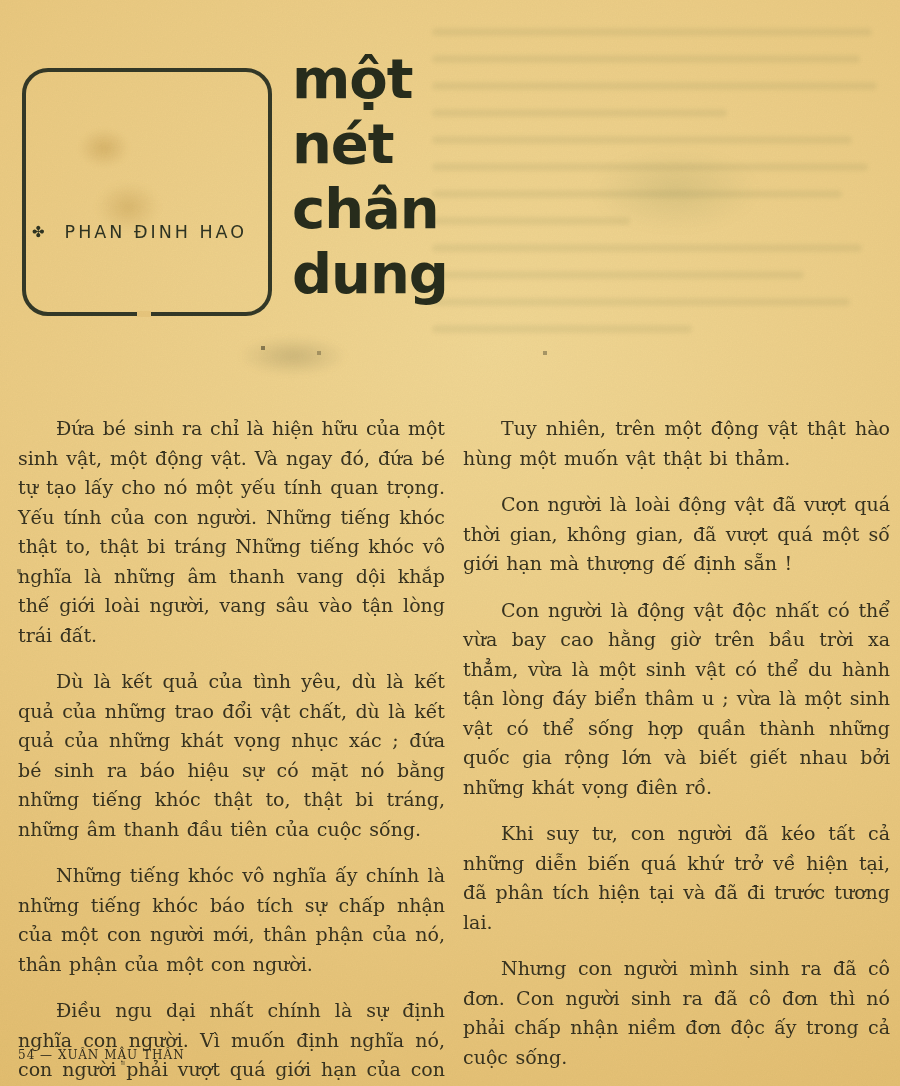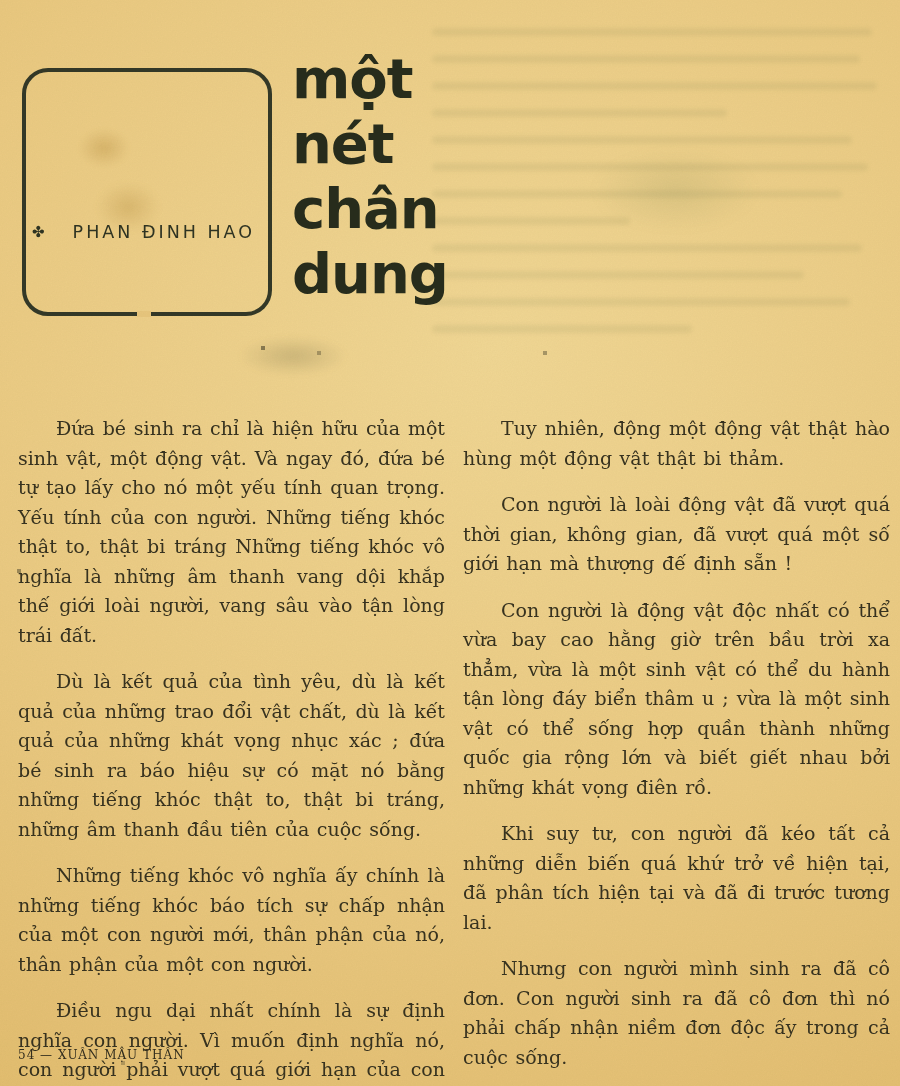--- a/index.html
+++ b/index.html
@@ -45,21 +45,21 @@
   .author-box::after{ 
     content:"";position:absolute;left:46%;bottom:-5px;width:14px;height:6px;
     background:#e7c67d;
   }
   .author-row{
     position:absolute;left:6px;right:6px;top:150px;
     display:flex;align-items:center;
   }
   .club-icon{font-size:15px;color:#2e3322;line-height:1;}
   .author-name{
-    margin-left:28px;
+    margin-left:20px;
     font-family:"DejaVu Sans","Liberation Sans",sans-serif;
     font-size:17.5px;letter-spacing:3px;color:#2e3322;font-weight:500;
   }
   .title-block{
     position:absolute;left:292px;top:46px;width:260px;
     text-align:left;
     font-family:"DejaVu Sans","Liberation Sans",sans-serif;
     font-weight:bold;font-size:56px;line-height:65px;
     letter-spacing:-1px;color:#272c1c;
   }
@@ -122,21 +122,21 @@
   </div>
 
   <div class="columns">
     <div class="col">
       <p>Đứa bé sinh ra chỉ là hiện hữu của một sinh vật, một động vật. Và ngay đó, đứa bé tự tạo lấy cho nó một yếu tính quan trọng. Yếu tính của con người. Những tiếng khóc thật to, thật bi tráng Những tiếng khóc vô nghĩa là những âm thanh vang dội khắp thế giới loài người, vang sâu vào tận lòng trái đất.</p>
       <p>Dù là kết quả của tình yêu, dù là kết quả của những trao đổi vật chất, dù là kết quả của những khát vọng nhục xác ; đứa bé sinh ra báo hiệu sự có mặt nó bằng những tiếng khóc thật to, thật bi tráng, những âm thanh đầu tiên của cuộc sống.</p>
       <p>Những tiếng khóc vô nghĩa ấy chính là những tiếng khóc báo tích sự chấp nhận của một con người mới, thân phận của nó, thân phận của một con người.</p>
       <p>Điều ngu dại nhất chính là sự định nghĩa con người. Vì muốn định nghĩa nó, con người phải vượt quá giới hạn của con người, con người phải tách hẳn con người. Người chết không nói gì cả. Người sống — không định nghĩa được người sống.</p>
     </div>
     <div class="col">
-      <p>Tuy nhiên, động một động vật thật hào hùng một động vật thật bi thảm.</p>
+      <p>Tuy nhiên, trên một động vật thật hào hùng một muốn vật thật bi thảm.</p>
       <p>Con người là loài động vật đã vượt quá thời gian, không gian, đã vượt quá một số giới hạn mà thượng đế định sẵn !</p>
       <p>Con người là động vật độc nhất có thể vừa bay cao hằng giờ trên bầu trời xa thẳm, vừa là một sinh vật có thể du hành tận lòng đáy biển thâm u ; vừa là một sinh vật có thể sống hợp quần thành những quốc gia rộng lớn và biết giết nhau bởi những khát vọng điên rồ.</p>
       <p>Khi suy tư, con người đã kéo tất cả những diễn biến quá khứ trở về hiện tại, đã phân tích hiện tại và đã đi trước tương lai.</p>
       <p>Nhưng con người mình sinh ra đã cô đơn. Con người sinh ra đã cô đơn thì nó phải chấp nhận niềm đơn độc ấy trong cả cuộc sống.</p>
 
     </div>
   </div>
 
   <div class="footer">54 — XUÂN MẬU THÂN</div>
 

